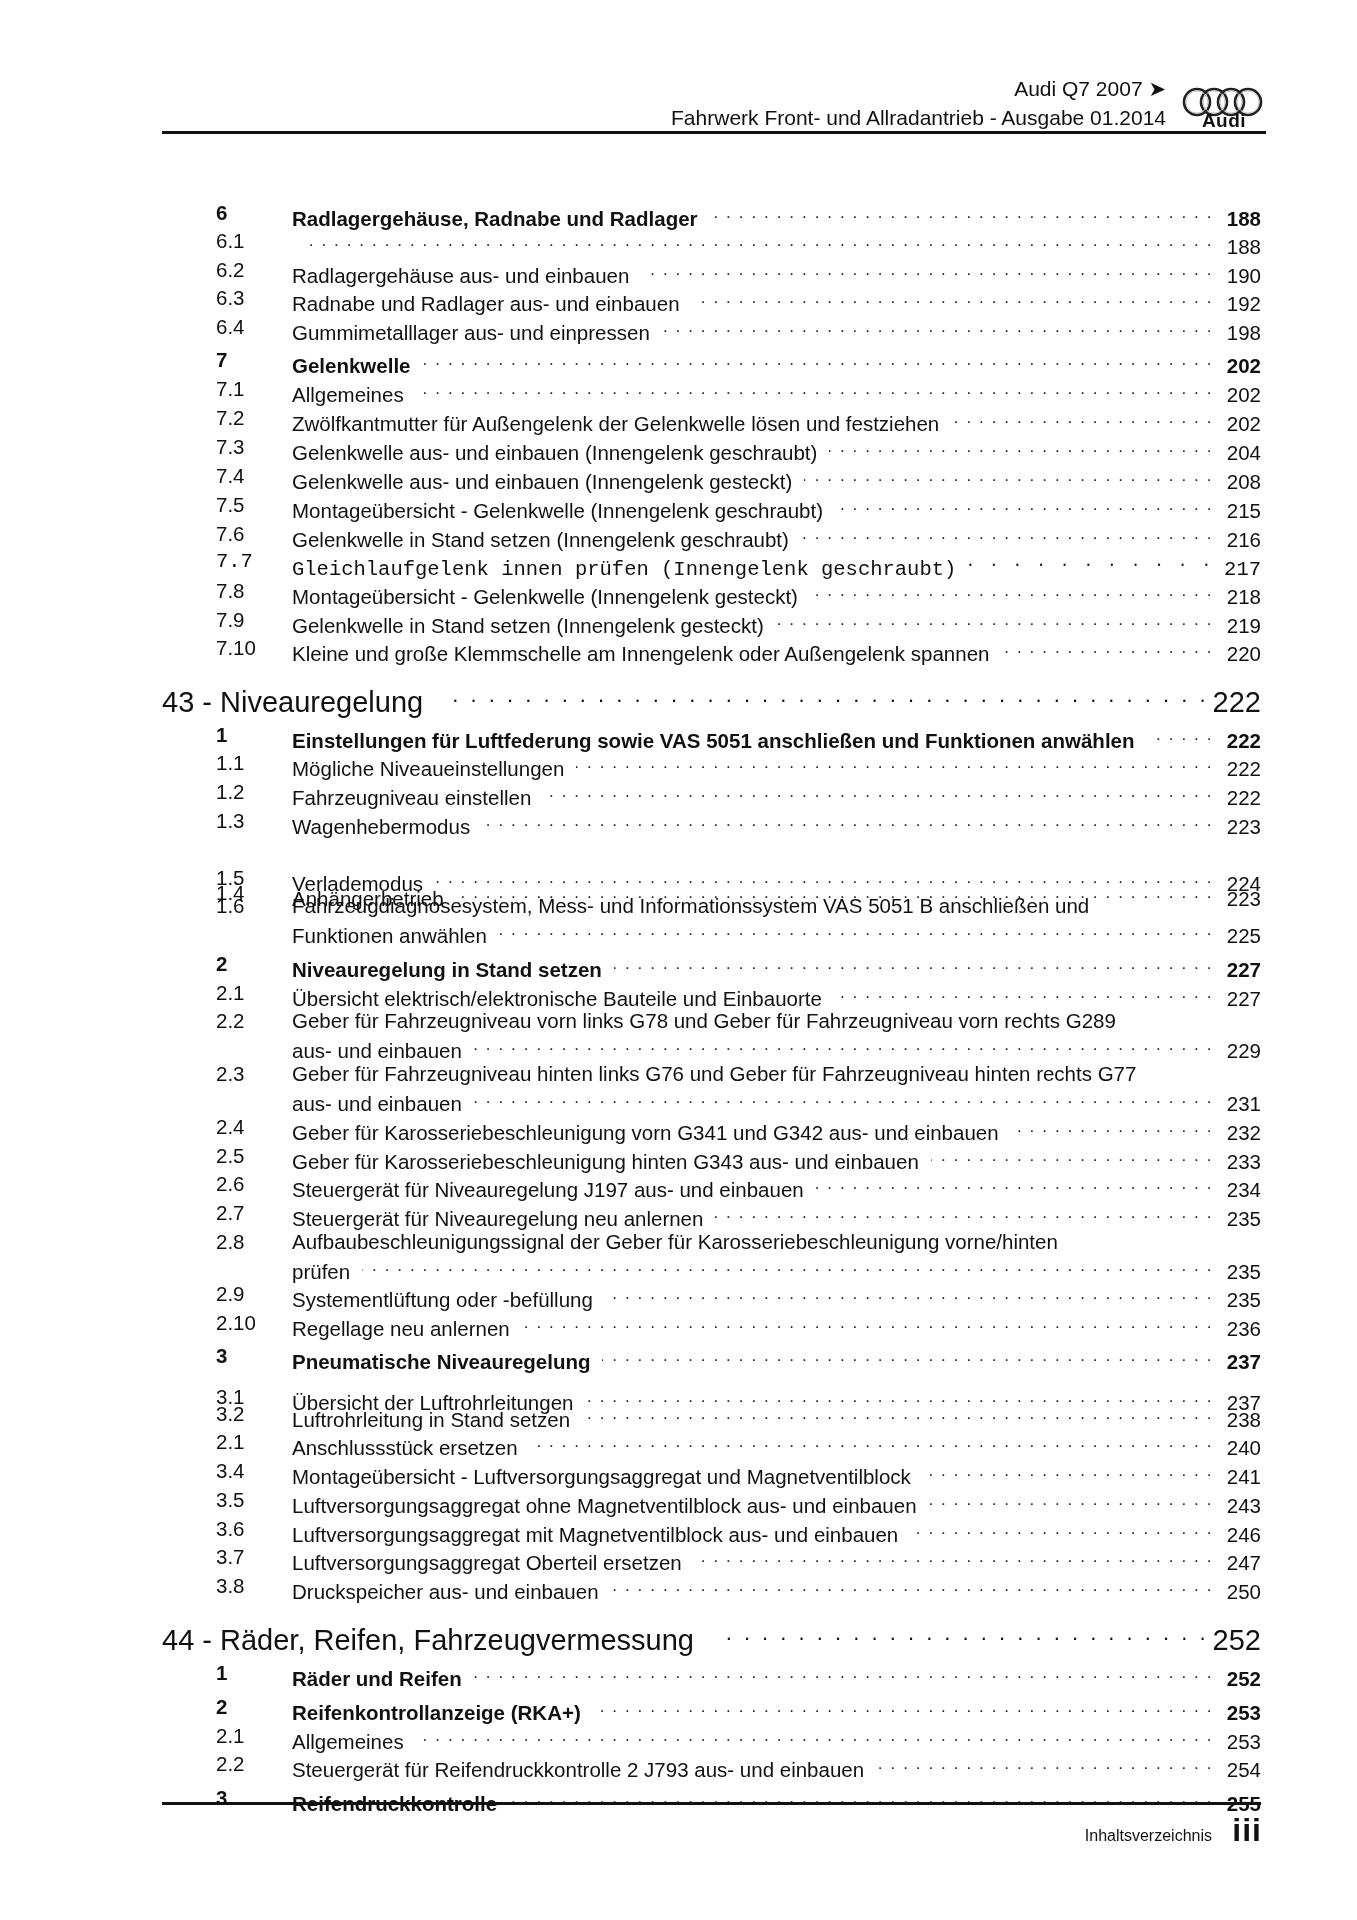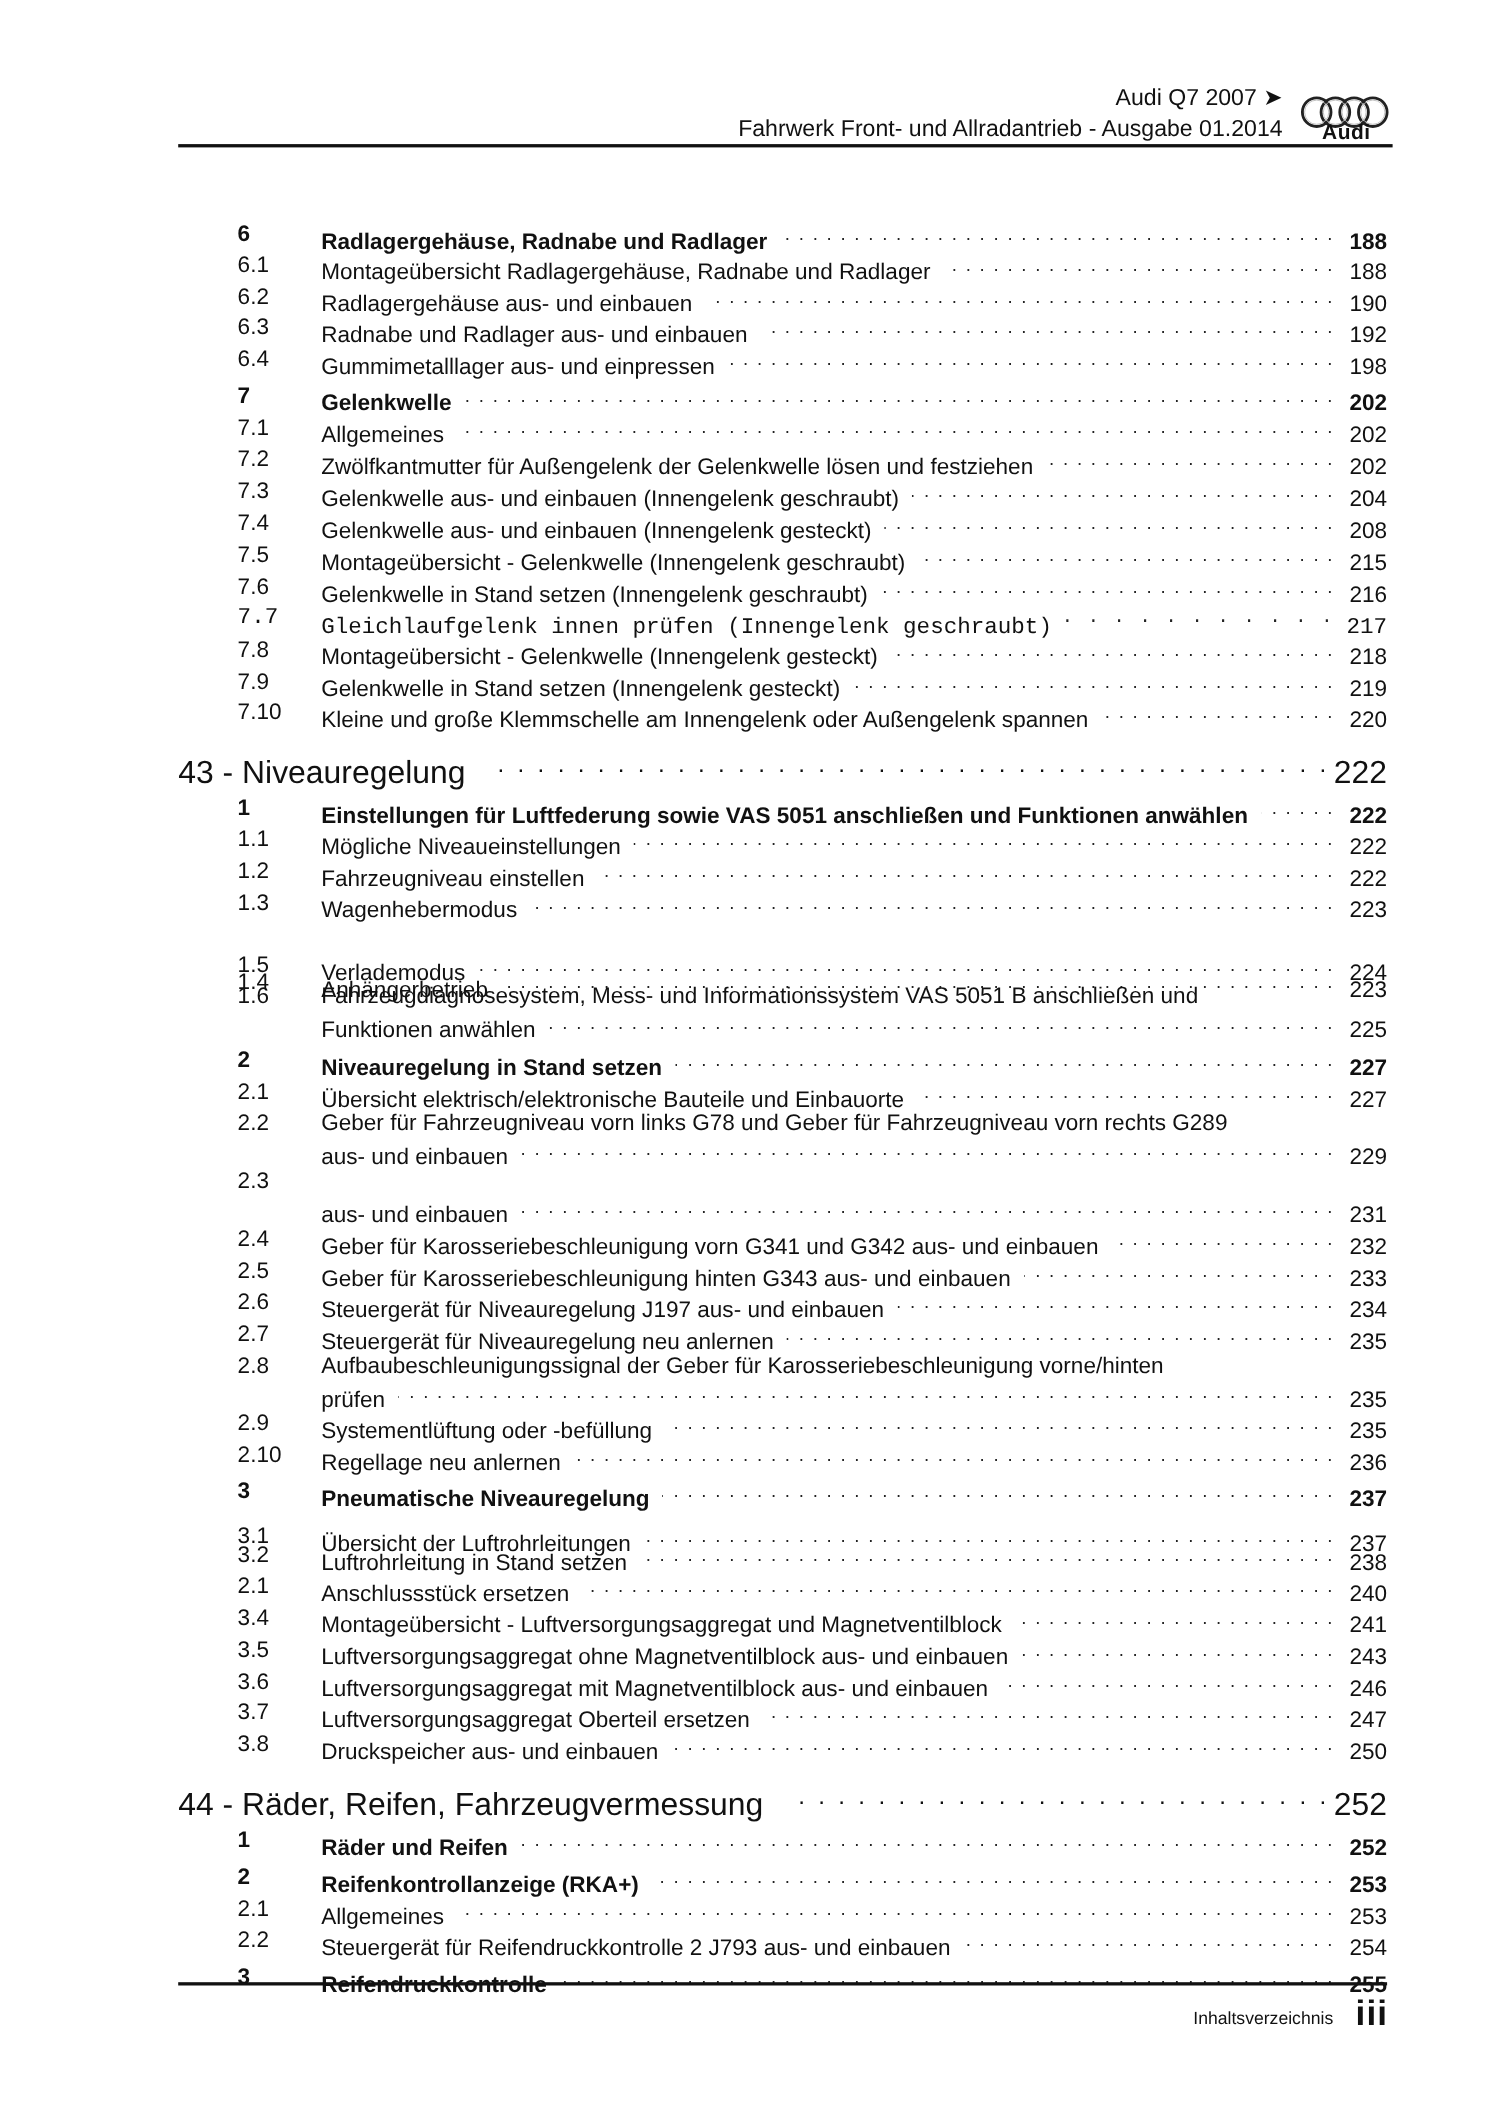--- a/index.html
+++ b/index.html
@@ -69,21 +69,20 @@
         <span class="num">6</span>
         <span class="title-wrap">
           <span class="title">Radlagergehäuse, Radnabe und Radlager</span>
           <span class="leader"></span>
           <span class="page-num">188</span>
         </span>
       </div>
       <div class="row" style="top: 228px;">
         <span class="num">6.1</span>
         <span class="title-wrap">
-          <span class="title">Montageübersicht Radlagergehäuse, Radnabe und Radlager</span>
           <span class="leader"></span>
           <span class="page-num">188</span>
         </span>
       </div>
       <div class="row" style="top: 257px;">
         <span class="num">6.2</span>
         <span class="title-wrap">
           <span class="title">Radlagergehäuse aus- und einbauen</span>
           <span class="leader"></span>
           <span class="page-num">190</span>
@@ -275,20 +274,21 @@
         <span class="num">2.2</span>
         <span class="firstline">Geber für Fahrzeugniveau vorn links G78 und Geber für Fahrzeugniveau vorn rechts G289</span>
         <span class="title-wrap">
           <span class="title">aus- und einbauen</span>
           <span class="leader"></span>
           <span class="page-num">229</span>
         </span>
       </div>
       <div class="row twoline" style="top: 1061px;">
         <span class="num">2.3</span>
+        <span class="firstline">Geber für Fahrzeugniveau hinten links G76 und Geber für Fahrzeugniveau hinten rechts G77</span>
         <span class="title-wrap">
           <span class="title">aus- und einbauen</span>
           <span class="leader"></span>
           <span class="page-num">231</span>
         </span>
       </div>
       <div class="row" style="top: 1114px;">
         <span class="num">2.4</span>
         <span class="title-wrap">
           <span class="title">Geber für Karosseriebeschleunigung vorn G341 und G342 aus- und einbauen</span>

